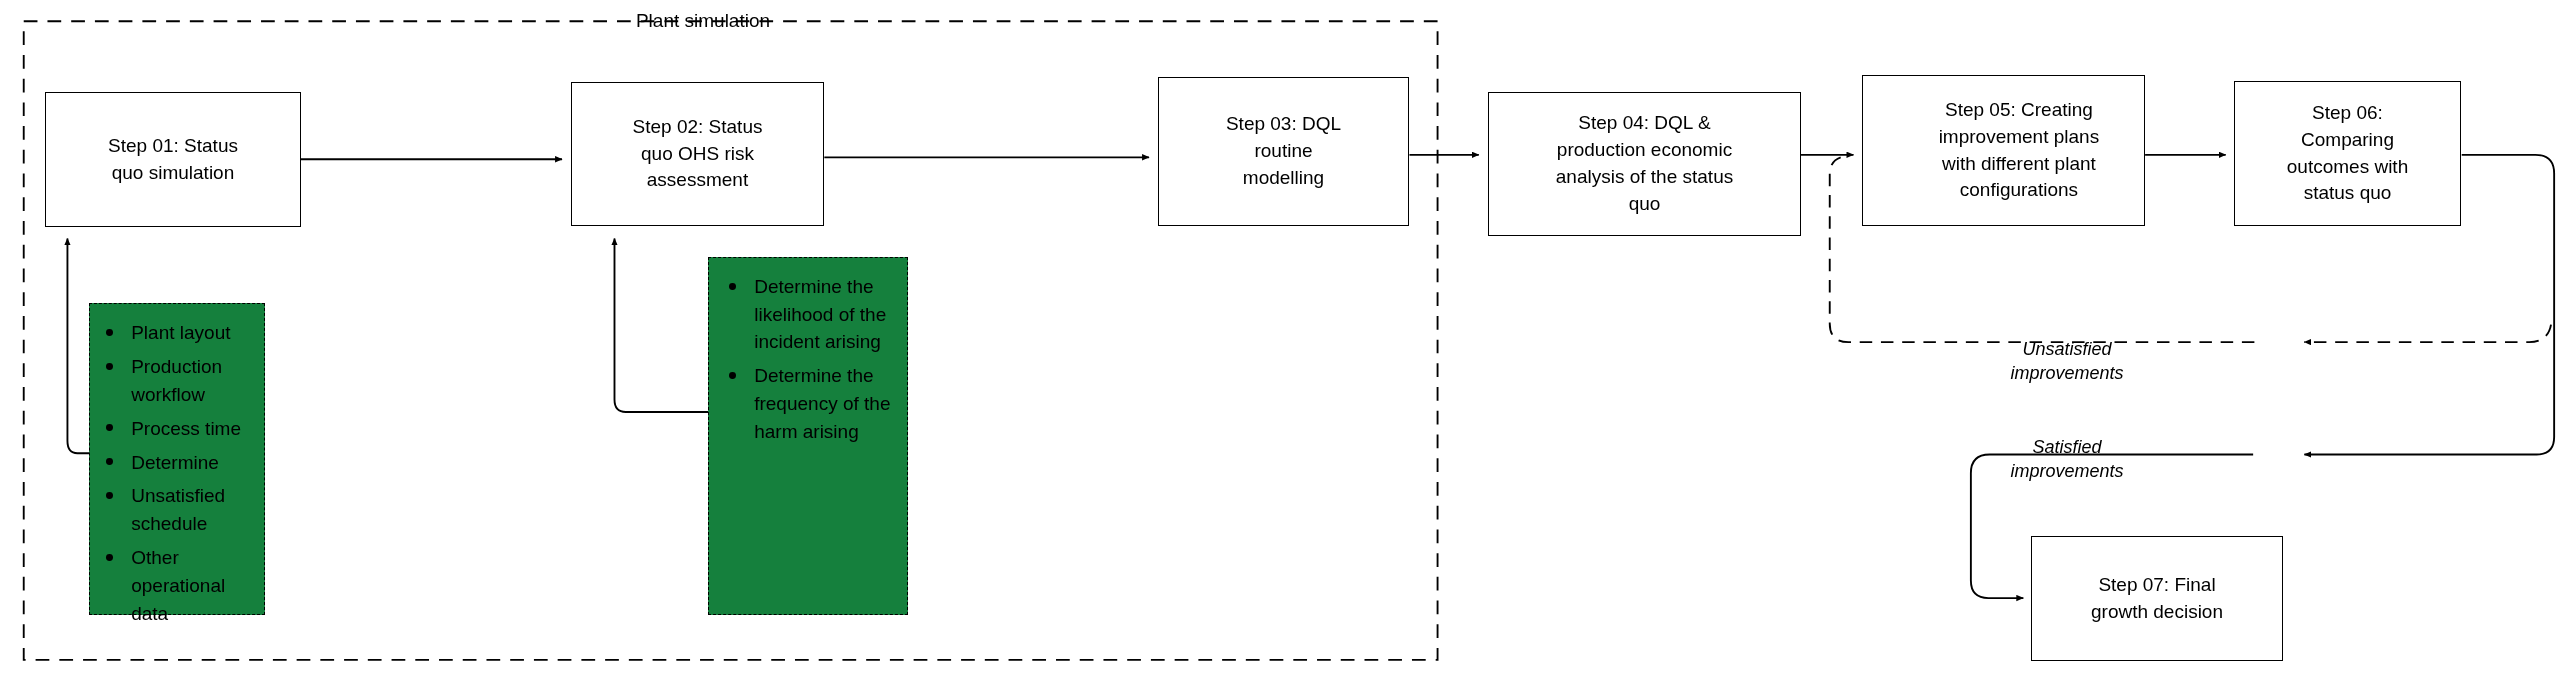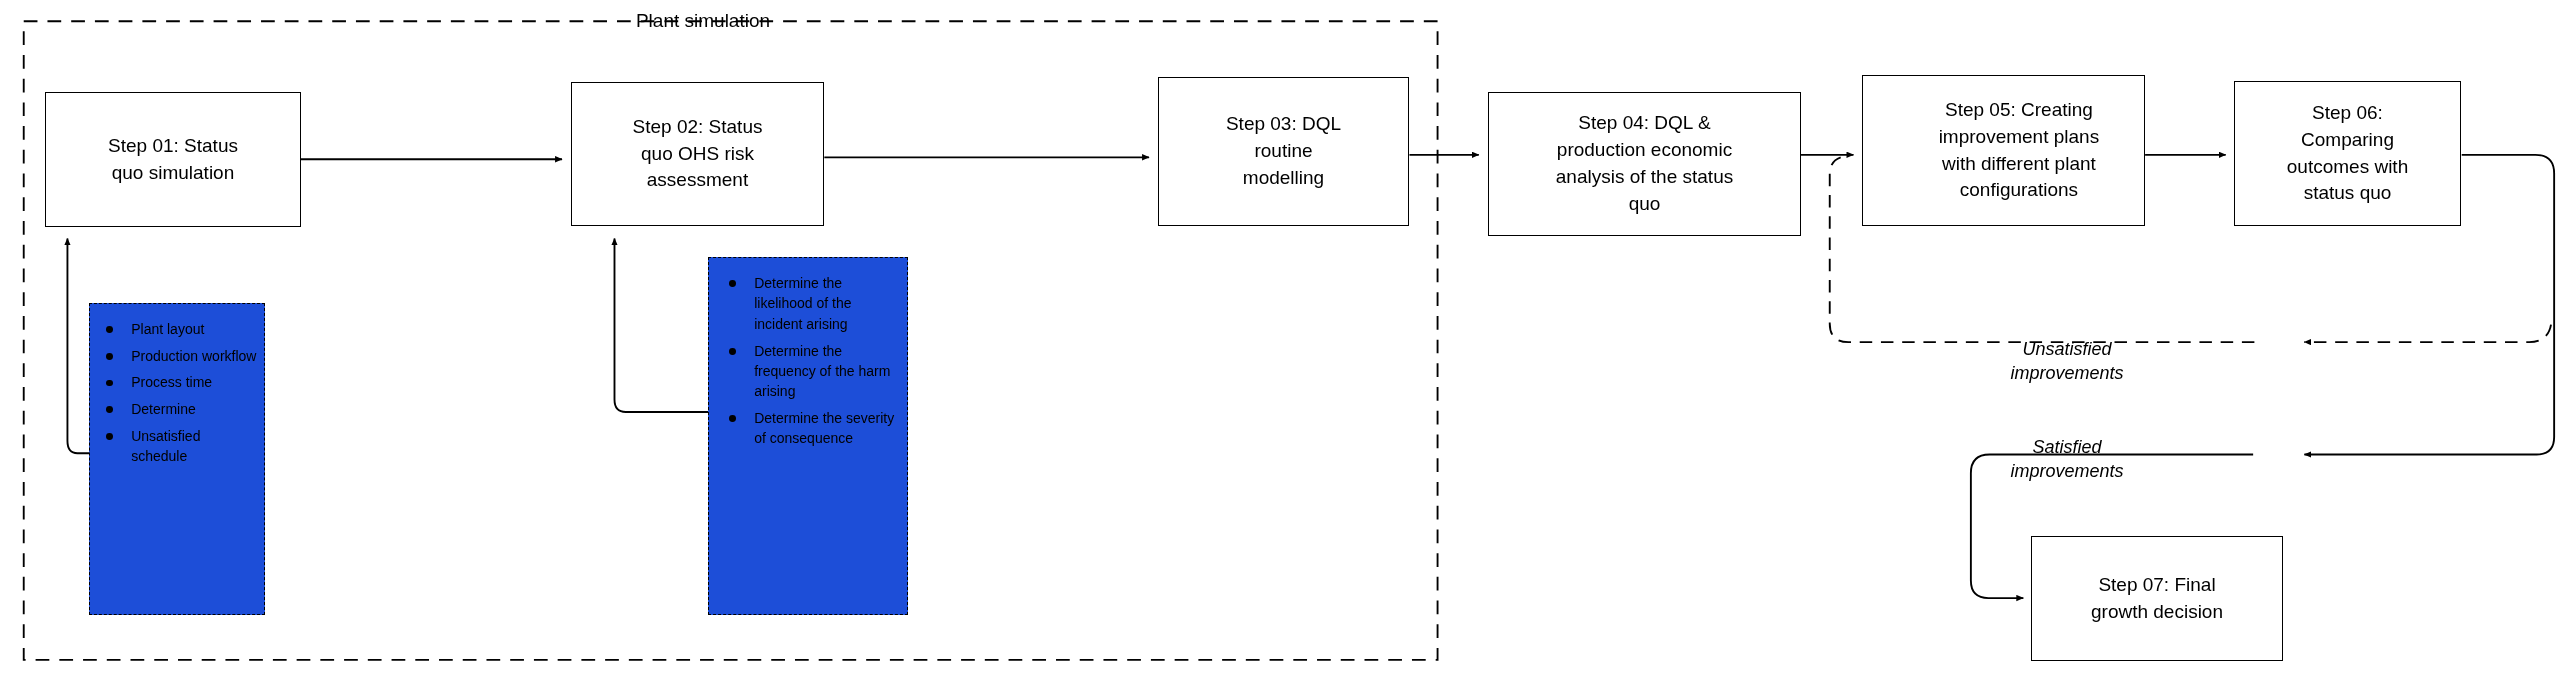--- a/index.html
+++ b/index.html
@@ -32,22 +32,22 @@
     position:absolute;
     font-size:19px;
     line-height:1.2;
     text-align:center;
     white-space:nowrap;
   }
   .bullets{
     position:absolute;
     box-sizing:border-box;
     border:1.6px dashed #000;
-    background:#1d4ed8;
-    font-size:14px;
+    background:#15803d;
+    font-size:19px;
     line-height:1.46;
     padding:15px 6.2px 11.2px 6.2px;
   }
   .bullets ul{
     margin:0;
     padding:0 0 0 35px;
     list-style:none;
   }
   .bullets li{
     position:relative;
@@ -143,28 +143,28 @@
   <div class="node" style="left:2031px;top:536px;width:252px;height:125px;">Step 07: Final
 growth decision</div>
 
   <div class="bullets" style="left:89px;top:303px;width:176px;height:312px;">
     <ul>
       <li><span class="dot"></span><span>Plant layout</span></li>
       <li><span class="dot"></span><span>Production workflow</span></li>
       <li><span class="dot"></span><span>Process time</span></li>
       <li><span class="dot"></span><span>Determine</span></li>
       <li><span class="dot"></span><span>Unsatisfied schedule</span></li>
+      <li><span class="dot"></span><span>Other operational data</span></li>
     </ul>
   </div>
 
   <div class="bullets narrow" style="left:708px;top:257px;width:200px;height:358px;">
     <ul>
       <li><span class="dot"></span><span>Determine the likelihood of the incident arising</span></li>
       <li><span class="dot"></span><span>Determine the frequency of the harm arising</span></li>
-      <li><span class="dot"></span><span>Determine the severity of consequence</span></li>
     </ul>
   </div>
 
   <div class="edge-label" style="left:1936px;top:306px;width:262px;">Unsatisfied
 improvements</div>
 
   <div class="edge-label" style="left:1936px;top:404px;width:262px;">Satisfied
 improvements</div>
 
 </div>

